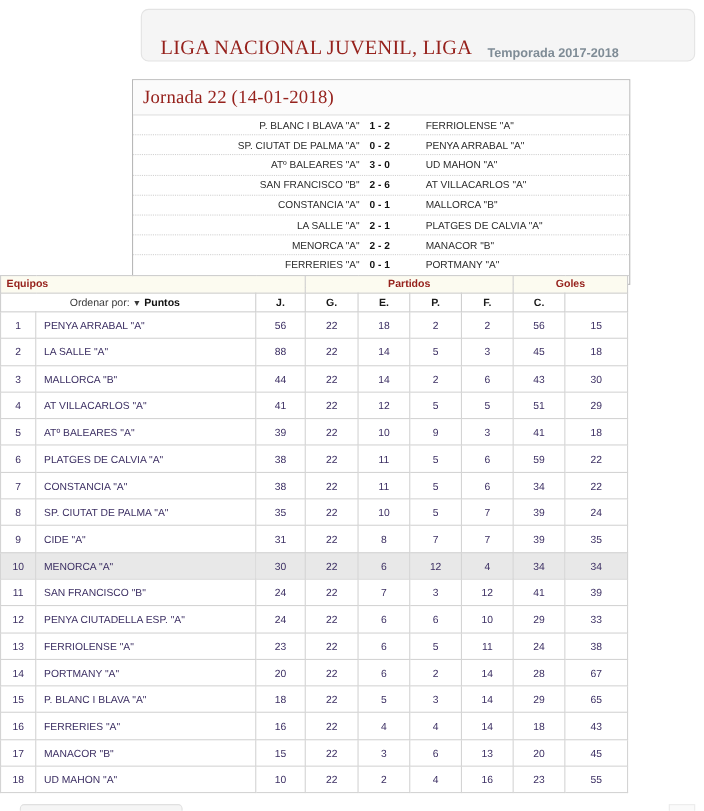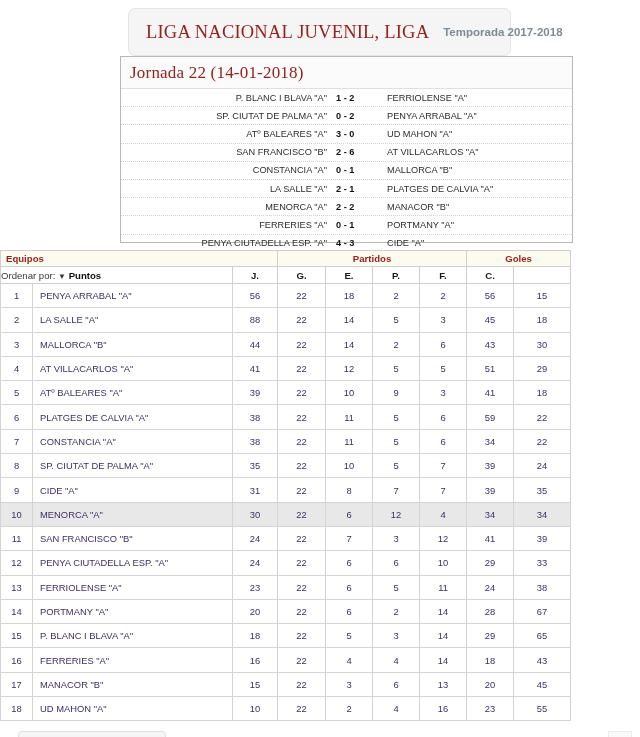--- a/index.html
+++ b/index.html
@@ -18,28 +18,28 @@
     position: relative;
     width: 640px;
     height: 737px;
   }
 
   
   .title-banner {
     position: absolute;
     left: 128px;
     top: 8px;
-    width: 383px;
+    width: 504px;
     height: 48px;
     background: #f5f5f5;
     border: 1px solid #e3e3e3;
     border-radius: 7px;
     box-sizing: border-box;
     display: flex;
-    align-items: center;
+    align-items: flex-end;
     padding-left: 17px;
   }
   .title-main {
     font-family: "Liberation Serif", serif;
     font-size: 18.5px;
     color: #96221d;
     letter-spacing: .2px;
     white-space: nowrap;
   }
   .title-season {
@@ -48,21 +48,21 @@
     font-weight: bold;
     color: #7f8c96;
     margin-left: 14px;
     white-space: nowrap;
   }
 
   
   .jornada-box {
     position: absolute;
     left: 120px;
-    top: 56px;
+    top: 72px;
     width: 453px;
     height: 187px;
     border: 1px solid #b8b8b8;
     box-sizing: border-box;
     background: #ffffff;
   }
   .jornada-head {
     height: 31px;
     background: #fbfbfb;
     display: flex;
@@ -141,21 +141,21 @@
   .hdr-cols td {
     background: #ffffff;
     height: 16px;
     border: 1px solid #cfcfcf;
     text-align: center;
     font-weight: bold;
     font-size: 9.6px;
     color: #1a1a1a;
   }
   .hdr-cols td.sortcell {
-    text-align: left;
+    text-align: center;
     padding-right: 6px;
     font-weight: normal;
     color: #3a3a3a;
   }
   .sortcell .sort-label { font-weight: normal; }
   .sortcell .sort-arrow { font-size: 8px; }
   .sortcell .sort-key { font-weight: bold; color: #111; }
 
   .standings tbody tr td {
     height: 23.3px;

